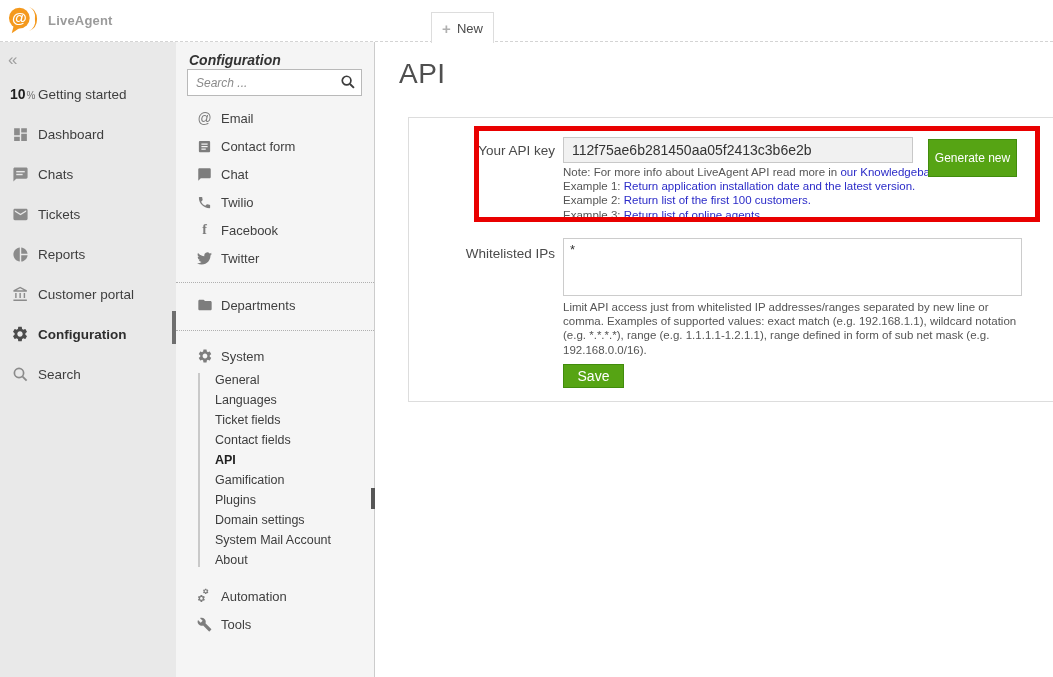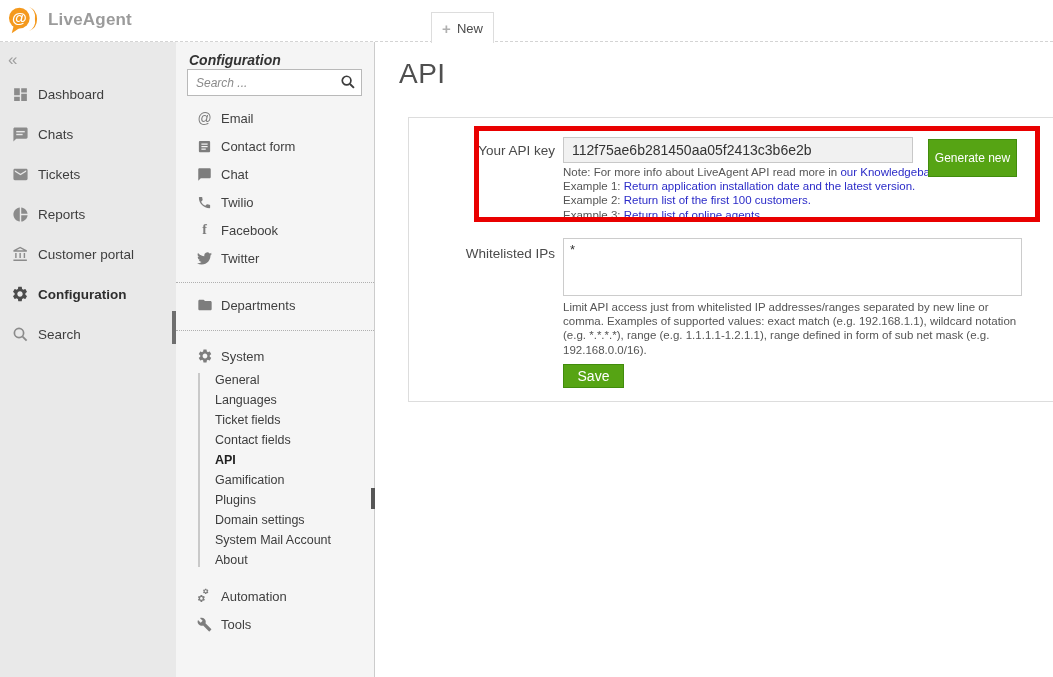--- a/index.html
+++ b/index.html
@@ -3,21 +3,21 @@
 <meta charset="utf-8">
 <style>
   * { margin:0; padding:0; box-sizing:border-box; }
   html,body { width:1053px; height:677px; }
   body { font-family:"Liberation Sans","DejaVu Sans",sans-serif; background:#fff; }
   .app { position:relative; width:1053px; height:677px; overflow:hidden; background:#fff; }
 
   
   .header { position:absolute; left:0; top:0; width:1053px; height:42px; background:#fff; border-bottom:1px dashed #d4d4d4; z-index:3; }
   .logo { position:absolute; left:8px; top:5px; display:flex; align-items:center; gap:6px; }
-  .logo-text { font-size:17px; font-weight:bold; color:#9b9b9b; letter-spacing:.2px; }
+  .logo-text { font-size:13px; font-weight:bold; color:#9b9b9b; letter-spacing:.2px; }
   .new-btn { position:absolute; left:431px; top:12px; width:63px; height:31px; background:#fff;
              border:1px solid #ddd; border-bottom:none; display:flex; align-items:center; justify-content:center;
              gap:6px; font-size:13px; color:#4a4a4a; cursor:pointer; z-index:4; }
   .new-plus { color:#b0b0b0; font-size:15px; font-weight:bold; line-height:1; }
 
   
   .sidebar { position:absolute; left:0; top:42px; width:176px; height:635px; background:#e9e9e9; }
   .collapse { padding:8px 0 0 8px; font-size:17px; color:#9f9f9f; width:30px; cursor:pointer; }
   .nav-list { margin-top:4px; }
   .nav-item { display:flex; align-items:center; height:40px; padding-left:10px; cursor:pointer; }
@@ -96,20 +96,27 @@
     <div class="new-btn">
       <span class="new-plus">+</span>
       <span>New</span>
     </div>
   </div>
 
   <div class="sidebar">
     <div class="collapse">«</div>
     <div class="nav-list">
 
+      <div class="nav-item">
+        <span class="gs-icgap">
+          <span class="badge-num">10</span>
+          <span class="badge-unit">%</span>
+        </span>
+        <span class="nav-label">Getting started</span>
+      </div>
 
       <div class="nav-item">
         <span class="nav-ic">
           <svg width="17" height="17" viewBox="0 0 24 24">
               <path d="M3 13h8V3H3v10zm0 8h8v-6H3v6zm10 0h8V11h-8v10zm0-18v6h8V3h-8z"></path>
             </svg>
         </span>
         <span class="nav-label">Dashboard</span>
       </div>
 

